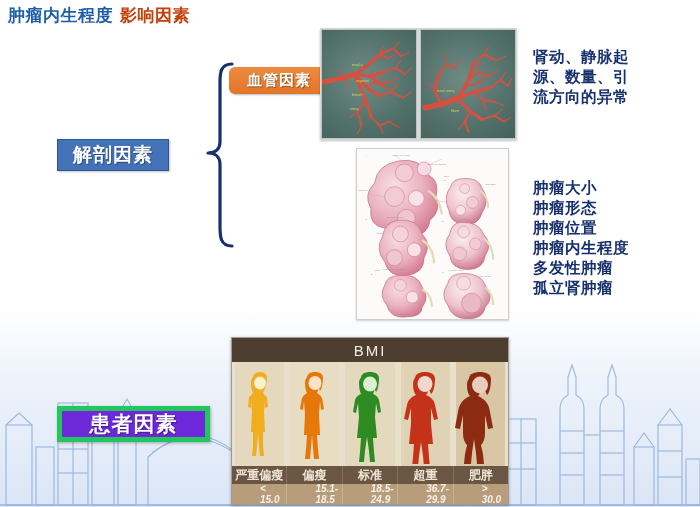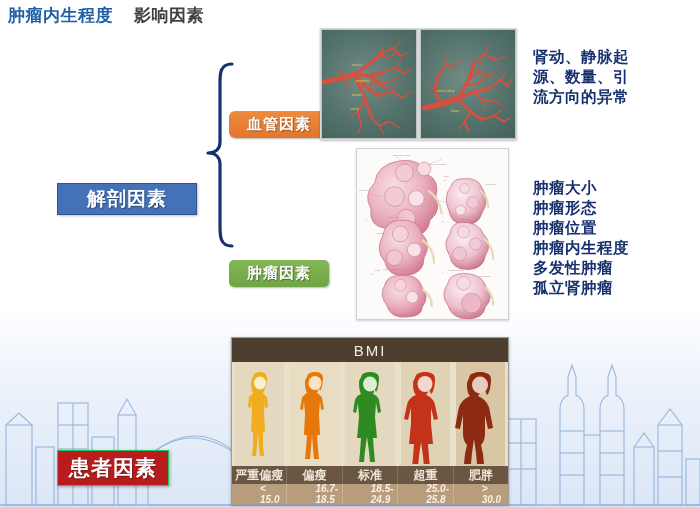--- a/index.html
+++ b/index.html
@@ -23,56 +23,55 @@
   }
   .skyline-wrap svg { display: block; width: 700px; height: 200px; }
 
   
   .title {
     position: absolute; left: 8px; top: 4px;
     font-size: 17px; font-weight: bold; letter-spacing: .5px;
     white-space: nowrap;
   }
   .title .t-blue { color: #1F5FA8; }
-  .title .t-red  { color: #404040; margin-left: 21px; }
+  .title .t-red  { color: #c2410c; margin-left: 7px; }
 
   
   .box {
     position: absolute;
     display: flex; align-items: center; justify-content: center;
     color: #ffffff; font-weight: bold;
     text-shadow: 1px 1px 1px rgba(0,0,0,.35);
     letter-spacing: 1px;
-    margin-top: 44px;
   }
   .box-anatomy {
-    left: 57px; top: 139px; width: 140px; height: 32px;
+    left: 57px; top: 139px; width: 112px; height: 32px;
     background: #4472B8;
     border: 1px solid #2F558F;
     font-size: 19px;
     box-shadow: 1px 1px 2px rgba(0,0,0,.25);
   }
   .box-vessel {
     left: 229px; top: 67px; width: 100px; height: 27px;
     background: linear-gradient(#ED8B3E,#E2762B);
     border-radius: 6px;
     font-size: 15px;
     box-shadow: 1px 1px 2px rgba(0,0,0,.28);
   }
   .box-tumor {
     left: 229px; top: 216px; width: 100px; height: 27px;
     background: linear-gradient(#83B657,#6FA544);
     border-radius: 5px;
     font-size: 15px;
     box-shadow: 1px 1px 2px rgba(0,0,0,.28);
   }
   .box-patient {
-    left: 57px; top: 406px; width: 112px; height: 36px;
-    background: #b91c1c;
-    border: 1px solid #22c55e;
+    left: 57px; top: 406px; width: 153px; height: 36px;
+    background: #6d28d9;
+    border: 5px solid #22c55e;
     font-size: 21px;
     box-shadow: 1px 1px 3px rgba(0,0,0,.3);
   }
 
   
   .brace { position: absolute; left: 186px; top: 60px; width: 62px; height: 190px; }
   .brace svg { display:block; }
 
   
   .rtext {
@@ -245,23 +244,20 @@
     <svg width="62" height="190" viewBox="0 0 62 190" xmlns="http://www.w3.org/2000/svg">
       <path d="M46 4 C34 4 34 14 34 22 L34 82 C34 90 28 93 22 93 C28 93 34 96 34 104 L34 166 C34 176 34 186 46 186" fill="none" stroke="#17306E" stroke-width="3.2" stroke-linecap="round" stroke-linejoin="round"></path>
     </svg>
   </div>
 
   <div class="box box-anatomy">
     <span>解剖因素</span>
   </div>
   <div class="box box-vessel">
     <span>血管因素</span>
-  </div>
-  <div class="box box-tumor">
-    <span>肿瘤因素</span>
   </div>
   <div class="box box-patient">
     <span>患者因素</span>
   </div>
 
   <div class="photo-vessels">
     <div class="cast-pane">
       <svg viewBox="0 0 95 108" xmlns="http://www.w3.org/2000/svg">
         <g stroke="#d6503f" fill="none" stroke-linecap="round">
           <path d="M2 52 L20 48 L34 44" stroke-width="5"></path>
@@ -507,20 +503,20 @@
     <div class="bmi-labels">
       <div>严重偏瘦</div>
       <div>偏瘦</div>
       <div>标准</div>
       <div>超重</div>
       <div>肥胖</div>
     </div>
 
     <div class="bmi-values">
       <div>&lt; 15.0</div>
-      <div>16.7-18.5</div>
+      <div>15.1-18.5</div>
       <div>18.5-24.9</div>
-      <div>25.0-25.8</div>
+      <div>36.7-29.9</div>
       <div>&gt; 30.0</div>
     </div>
   </div>
 
 </div>
 
 </body></html>

